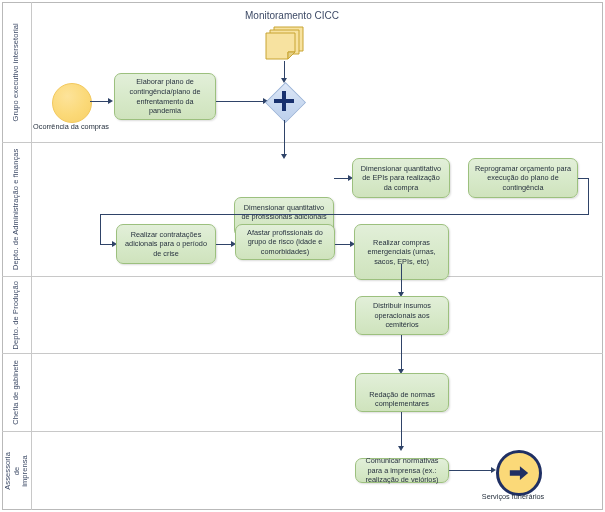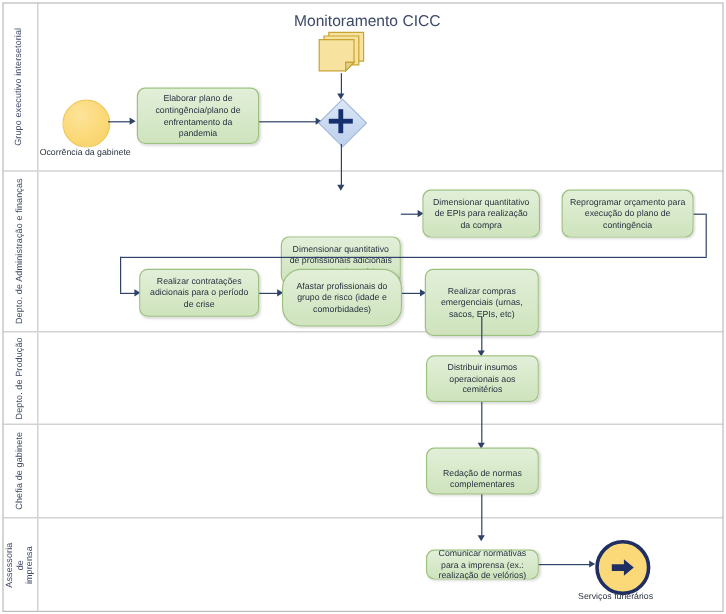--- a/index.html
+++ b/index.html
@@ -89,21 +89,21 @@
   }
   .gateway .plus-h,.gateway .plus-v{
     position:absolute;background:#17306e;
   }
   .gateway .plus-h{left:9px;top:17px;width:20px;height:4px;}
   .gateway .plus-v{left:17px;top:9px;width:4px;height:20px;}
 
   
   .data-stack{position:absolute;width:46px;height:36px;}
   .data-label{
-    position:absolute;font-size:13px;color:#3d4a66;white-space:nowrap;
+    position:absolute;font-size:10px;color:#3d4a66;white-space:nowrap;
   }
 
   
   .conn{position:absolute;background:#2f4368;}
   .conn.h{height:1px;}
   .conn.v{width:1px;}
   .arrow{
     position:absolute;width:0;height:0;
   }
   .arrow.right{
@@ -165,21 +165,21 @@
         <path d="M26,34 L26,27 L33,27 Z" fill="#e8d persone"></path>
       </g>
       <path d="M26,34 L26,27 L33,27 Z" fill="#e4cf86" stroke="#c8a432" stroke-width="1"></path>
     </svg>
   </div>
 
   <div class="conn v" style="left:284px;top:61px;height:19px;"></div>
   <div class="arrow down" style="left:281px;top:78px;"></div>
 
   <div class="start-event" style="left:52px;top:83px;"></div>
-  <div class="event-label" style="left:31px;top:122px;width:80px;">Ocorrência da gabinete</div>
+  <div class="event-label" style="left:31px;top:122px;width:80px;">Ocorrência da compras</div>
 
   <div class="conn h" style="left:90px;top:101px;width:20px;"></div>
   <div class="arrow right" style="left:108px;top:98px;"></div>
 
   <div class="task" style="left:114px;top:73px;width:102px;height:47px;">
     <span>Elaborar plano de contingência/plano de enfrentamento da pandemia</span>
   </div>
 
   <div class="conn h" style="left:216px;top:101px;width:49px;"></div>
   <div class="arrow right" style="left:263px;top:98px;"></div>
@@ -215,21 +215,21 @@
   <div class="conn h" style="left:100px;top:244px;width:14px;"></div>
   <div class="arrow right" style="left:112px;top:241px;"></div>
 
   <div class="task" style="left:116px;top:224px;width:100px;height:40px;">
     <span>Realizar contratações adicionais para o período de crise</span>
   </div>
 
   <div class="conn h" style="left:216px;top:244px;width:17px;"></div>
   <div class="arrow right" style="left:231px;top:241px;"></div>
 
-  <div class="task" style="left:235px;top:224px;width:100px;height:48px;border-radius:16px;">
+  <div class="task" style="left:235px;top:224px;width:100px;height:36px;">
     <span>Afastar profissionais do grupo de risco (idade e comorbidades)</span>
   </div>
 
   <div class="conn h" style="left:335px;top:244px;width:17px;"></div>
   <div class="arrow right" style="left:350px;top:241px;"></div>
 
   <div class="task" style="left:354px;top:224px;width:95px;height:56px;">
     <span>Realizar compras emergenciais (urnas, sacos, EPIs, etc)</span>
   </div>
 

